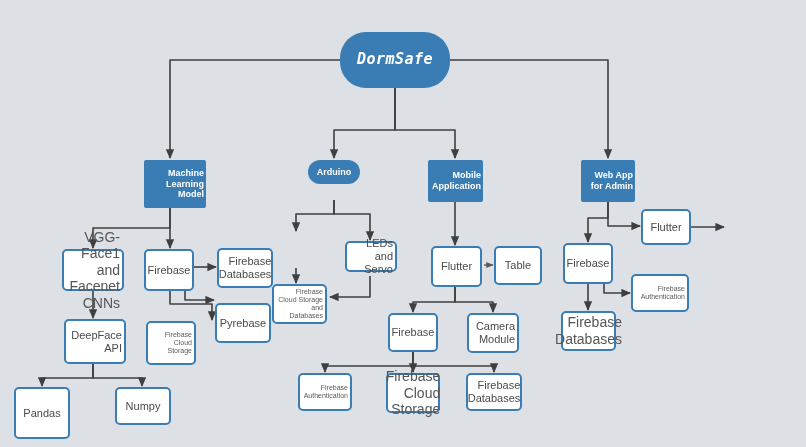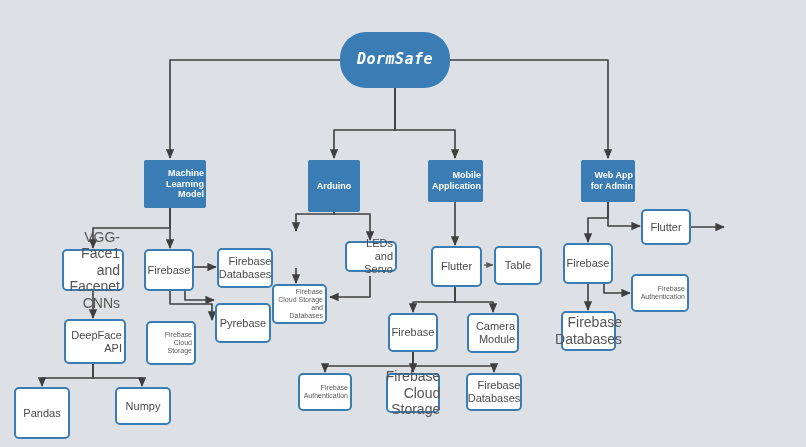--- a/index.html
+++ b/index.html
@@ -108,21 +108,21 @@
   </svg>
 
   <div class="node n-root" style="left:340px;top:32px;width:110px;height:56px;">
     <span>DormSafe</span>
   </div>
 
   <div class="node n-l1" style="left:144px;top:160px;width:62px;height:48px;">
     <span>Machine Learning Model</span>
   </div>
 
-  <div class="node n-l1" style="left:308px;top:160px;width:52px;height:52px;">
+  <div class="node n-l1" style="left:308px;top:160px;width:52px;height:24px;border-radius:17px;">
     <span>Arduino</span>
   </div>
 
   <div class="node n-l1" style="left:428px;top:160px;width:55px;height:42px;">
     <span>Mobile Application</span>
   </div>
 
   <div class="node n-l1" style="left:581px;top:160px;width:54px;height:42px;">
     <span>Web App for Admin</span>
   </div>

